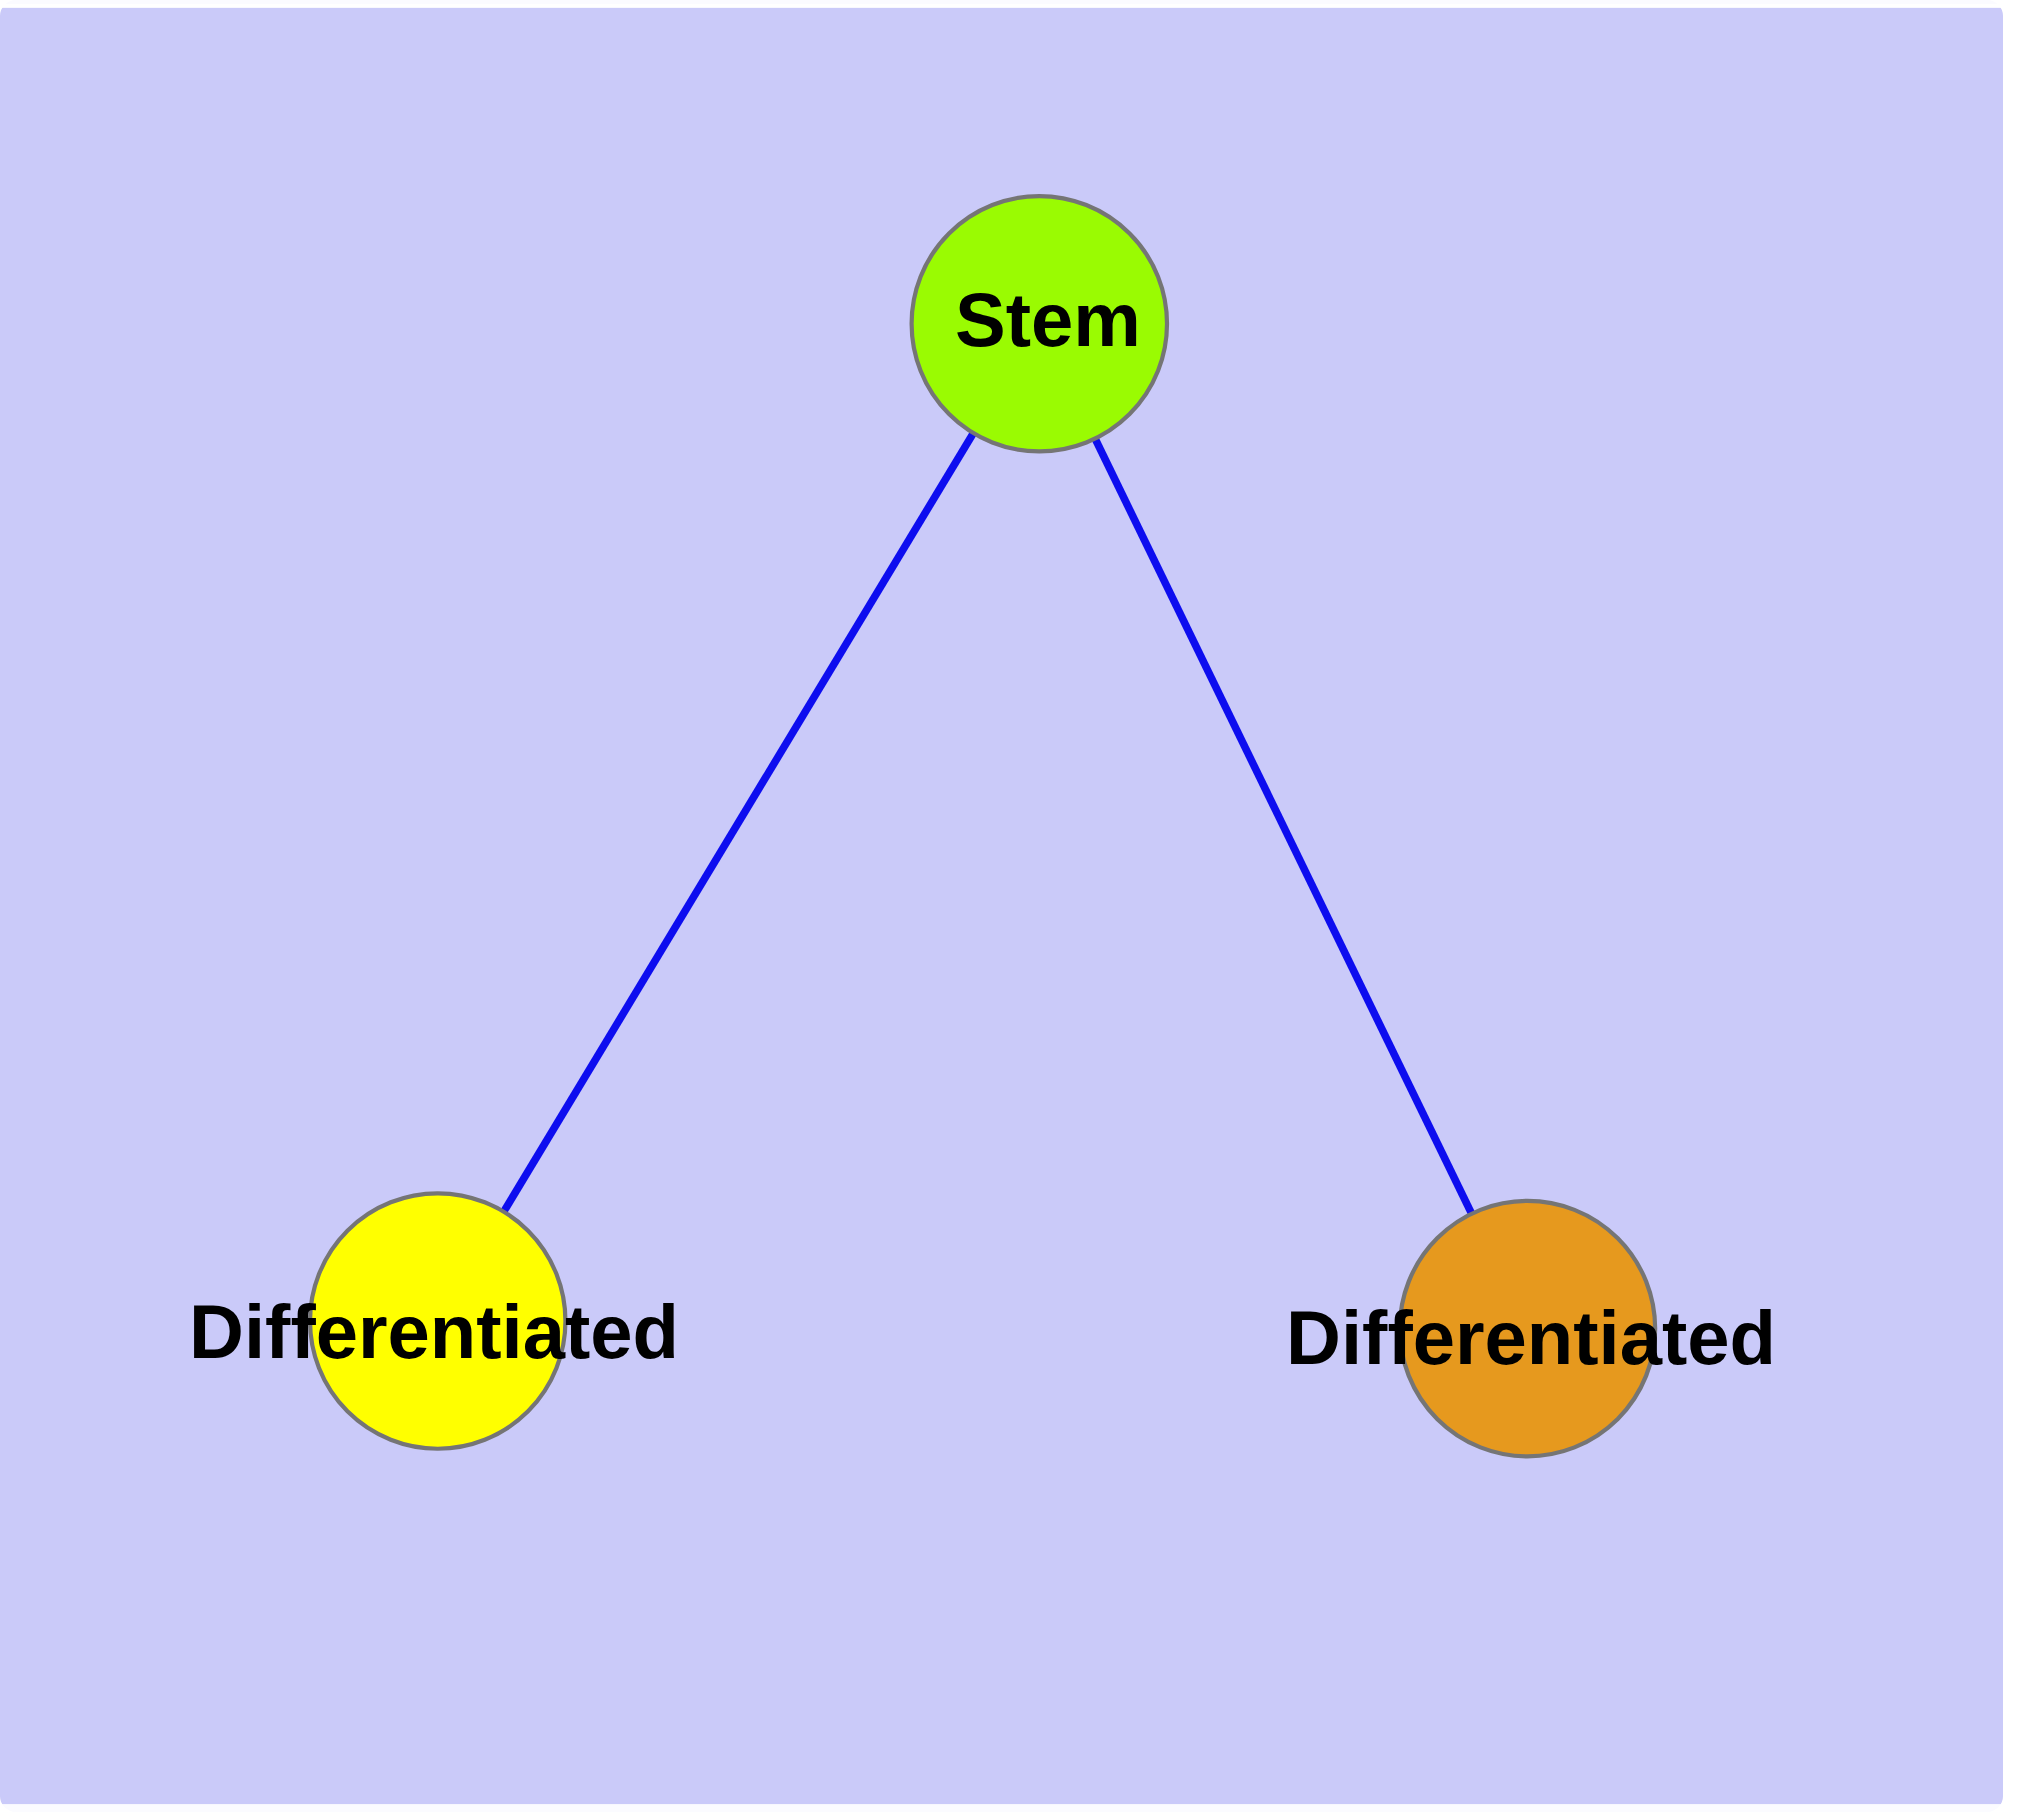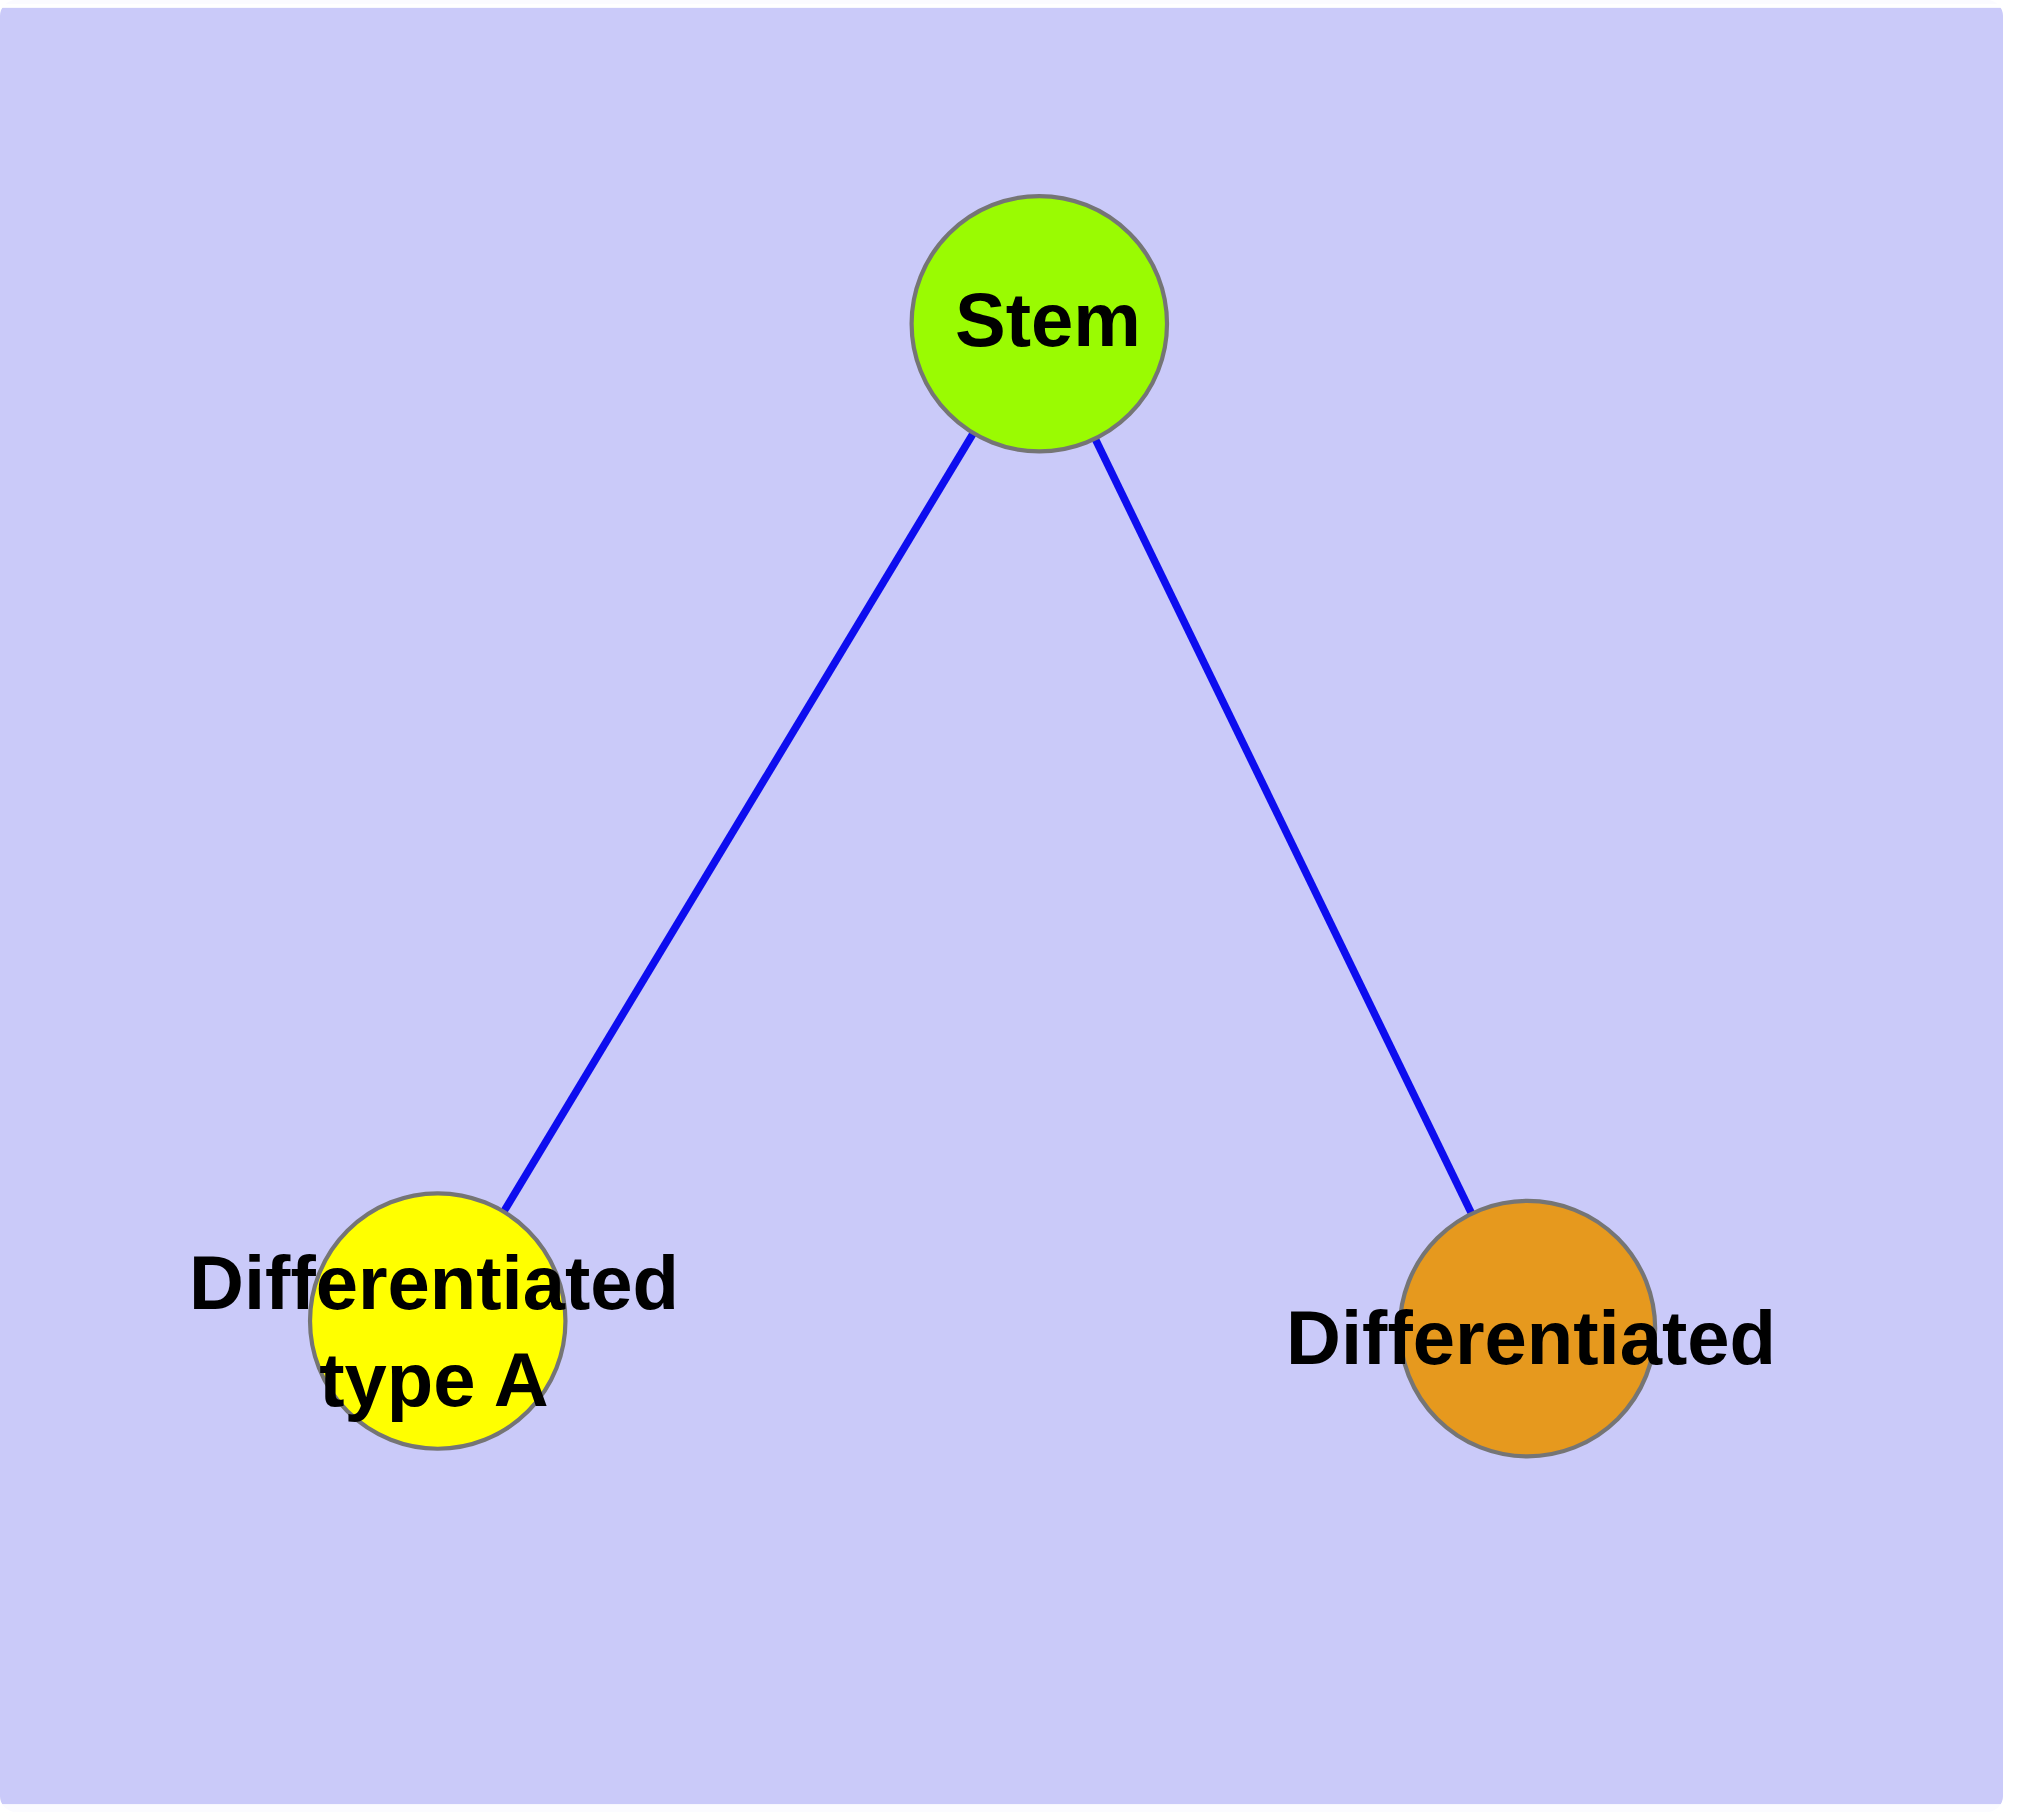--- a/index.html
+++ b/index.html
@@ -66,21 +66,20 @@
     </g>
     <g>
       <circle cx="1818" cy="1572" r="152" stroke-width="5" stroke="#757575" fill="#e6991e"></circle>
     </g>
   </svg>
 
   <div class="node-label" style="left:1048px; top:319px;">Stem</div>
 
   <div class="node-label" style="left:434px; top:1331px;">
     <span class="label-line">Differentiated</span>
-    <span class="label-line">type A</span>
   </div>
 
   <div class="node-label" style="left:1531px; top:1337px;">
     <span class="label-line">Differentiated</span>
   </div>
 
   <div class="edge-strip top"></div>
   <div class="edge-strip bottom"></div>
 
 </div>

